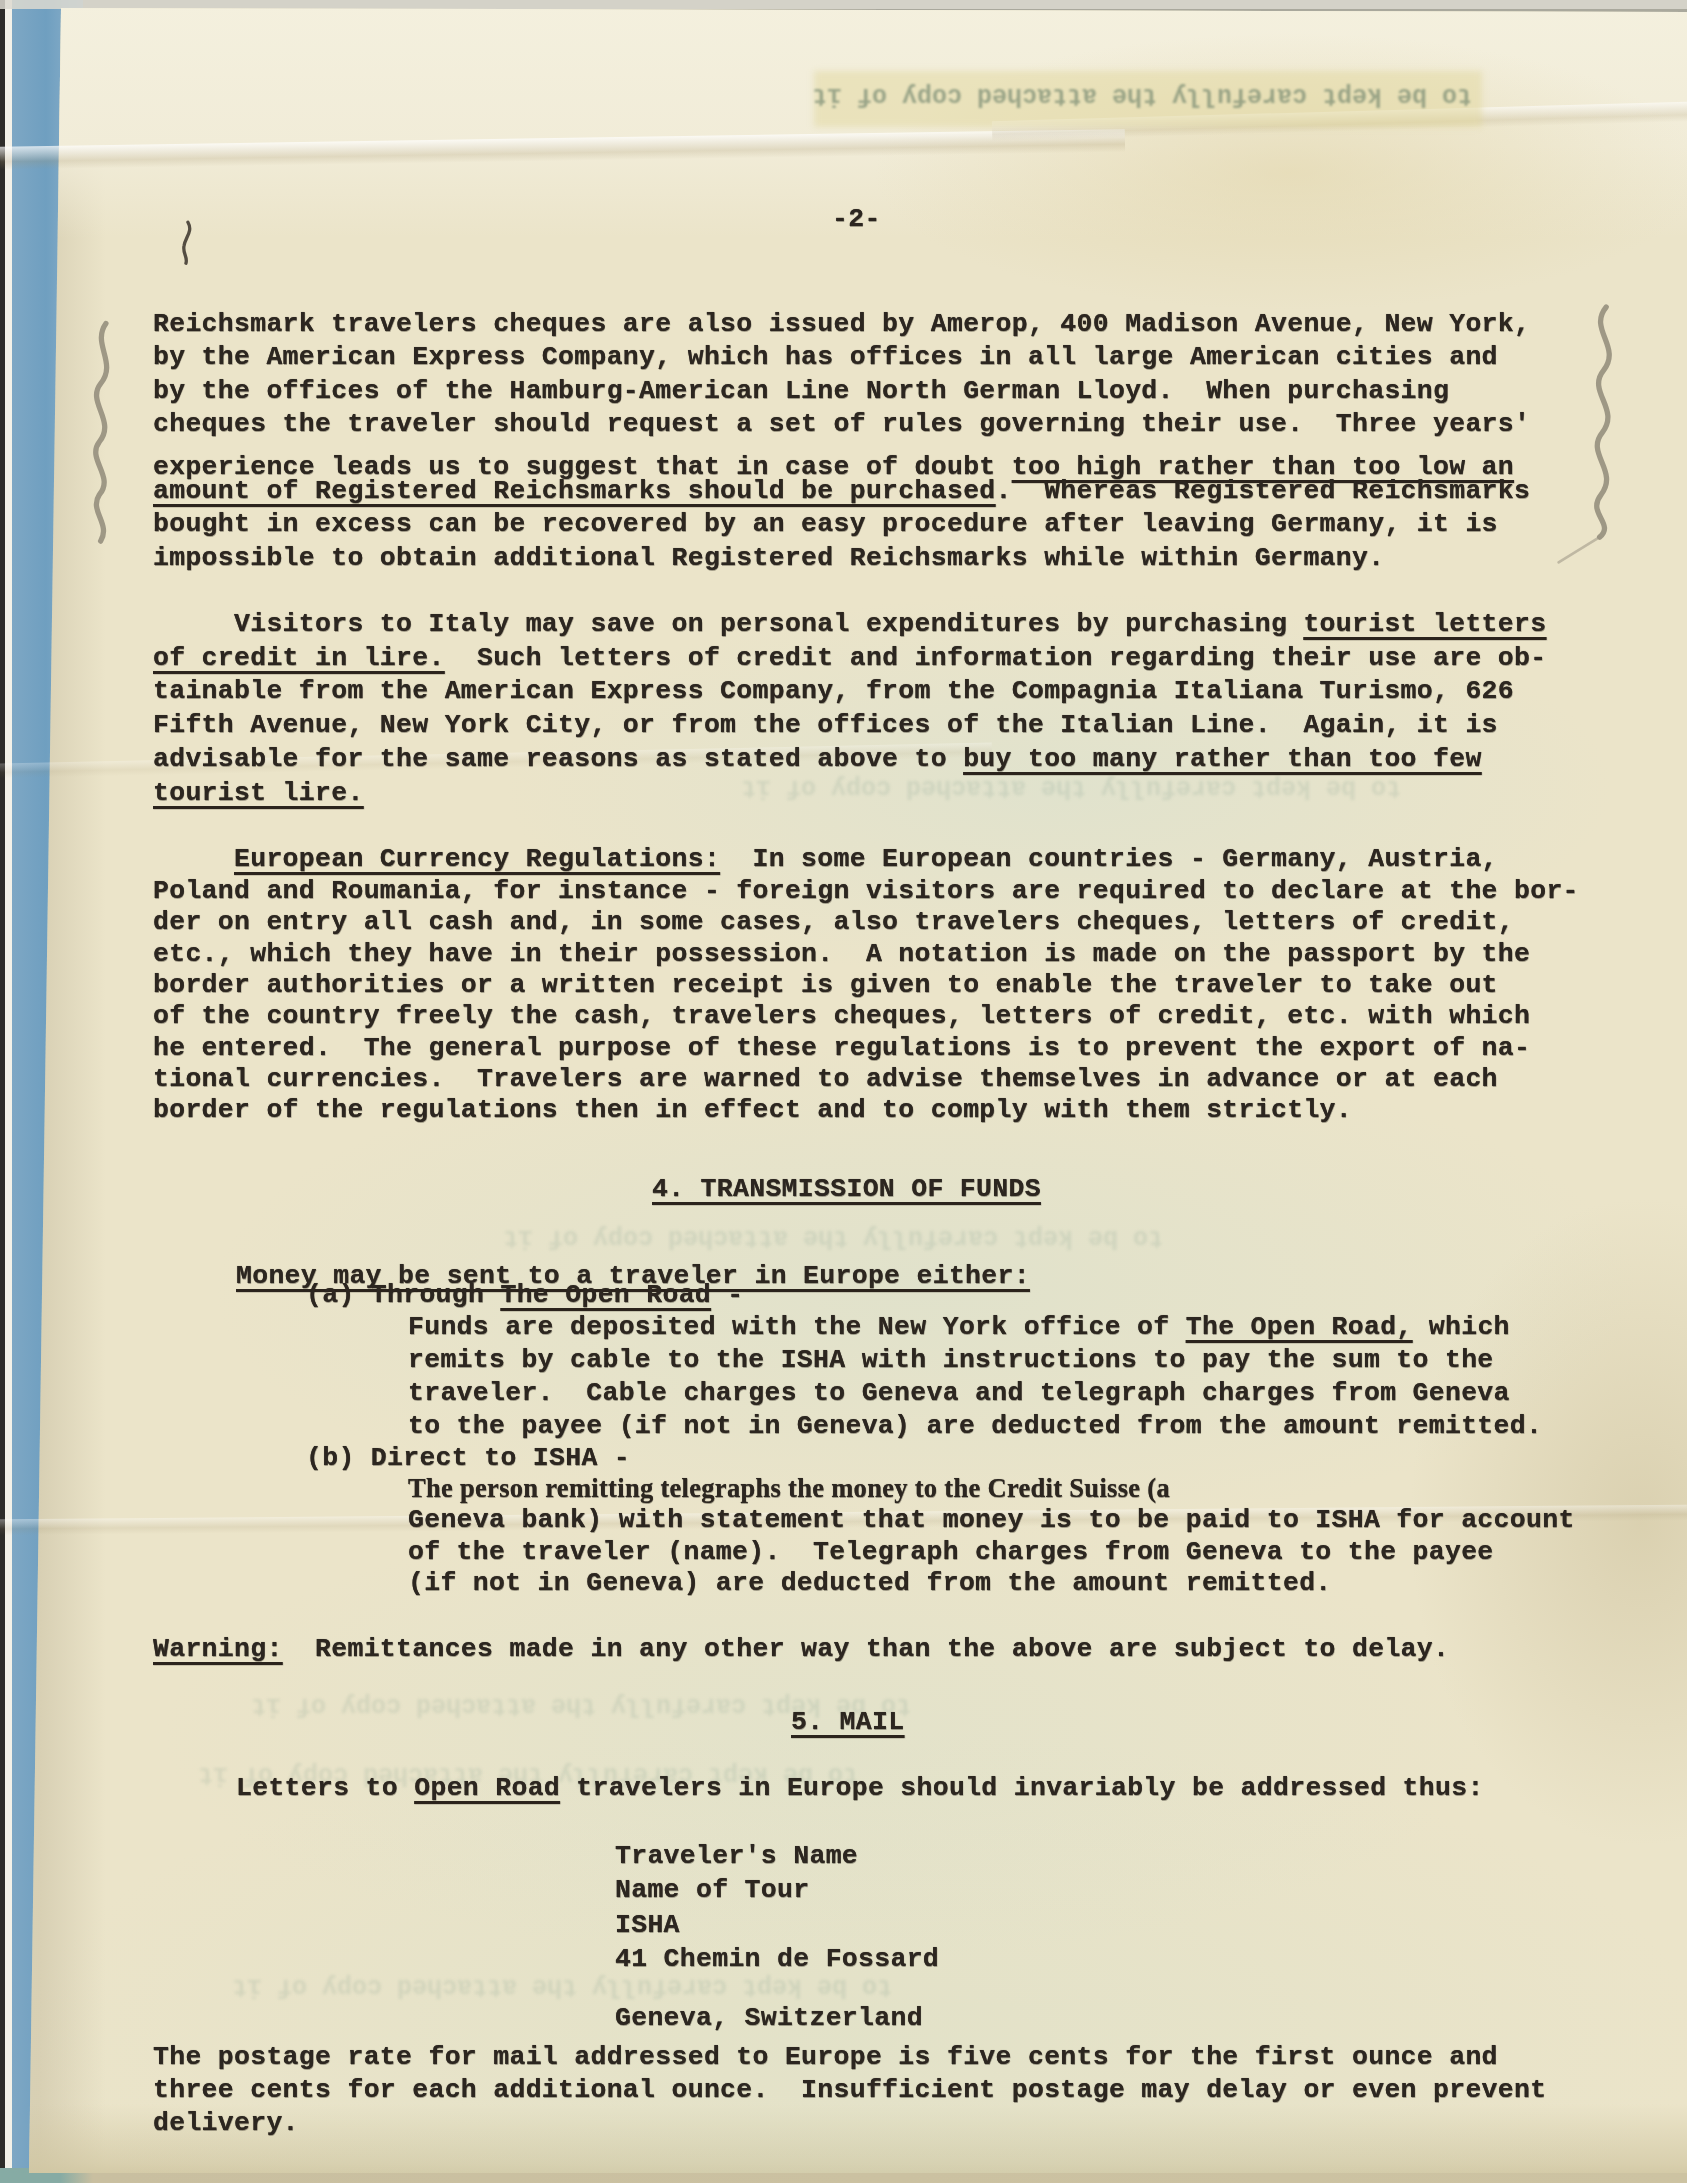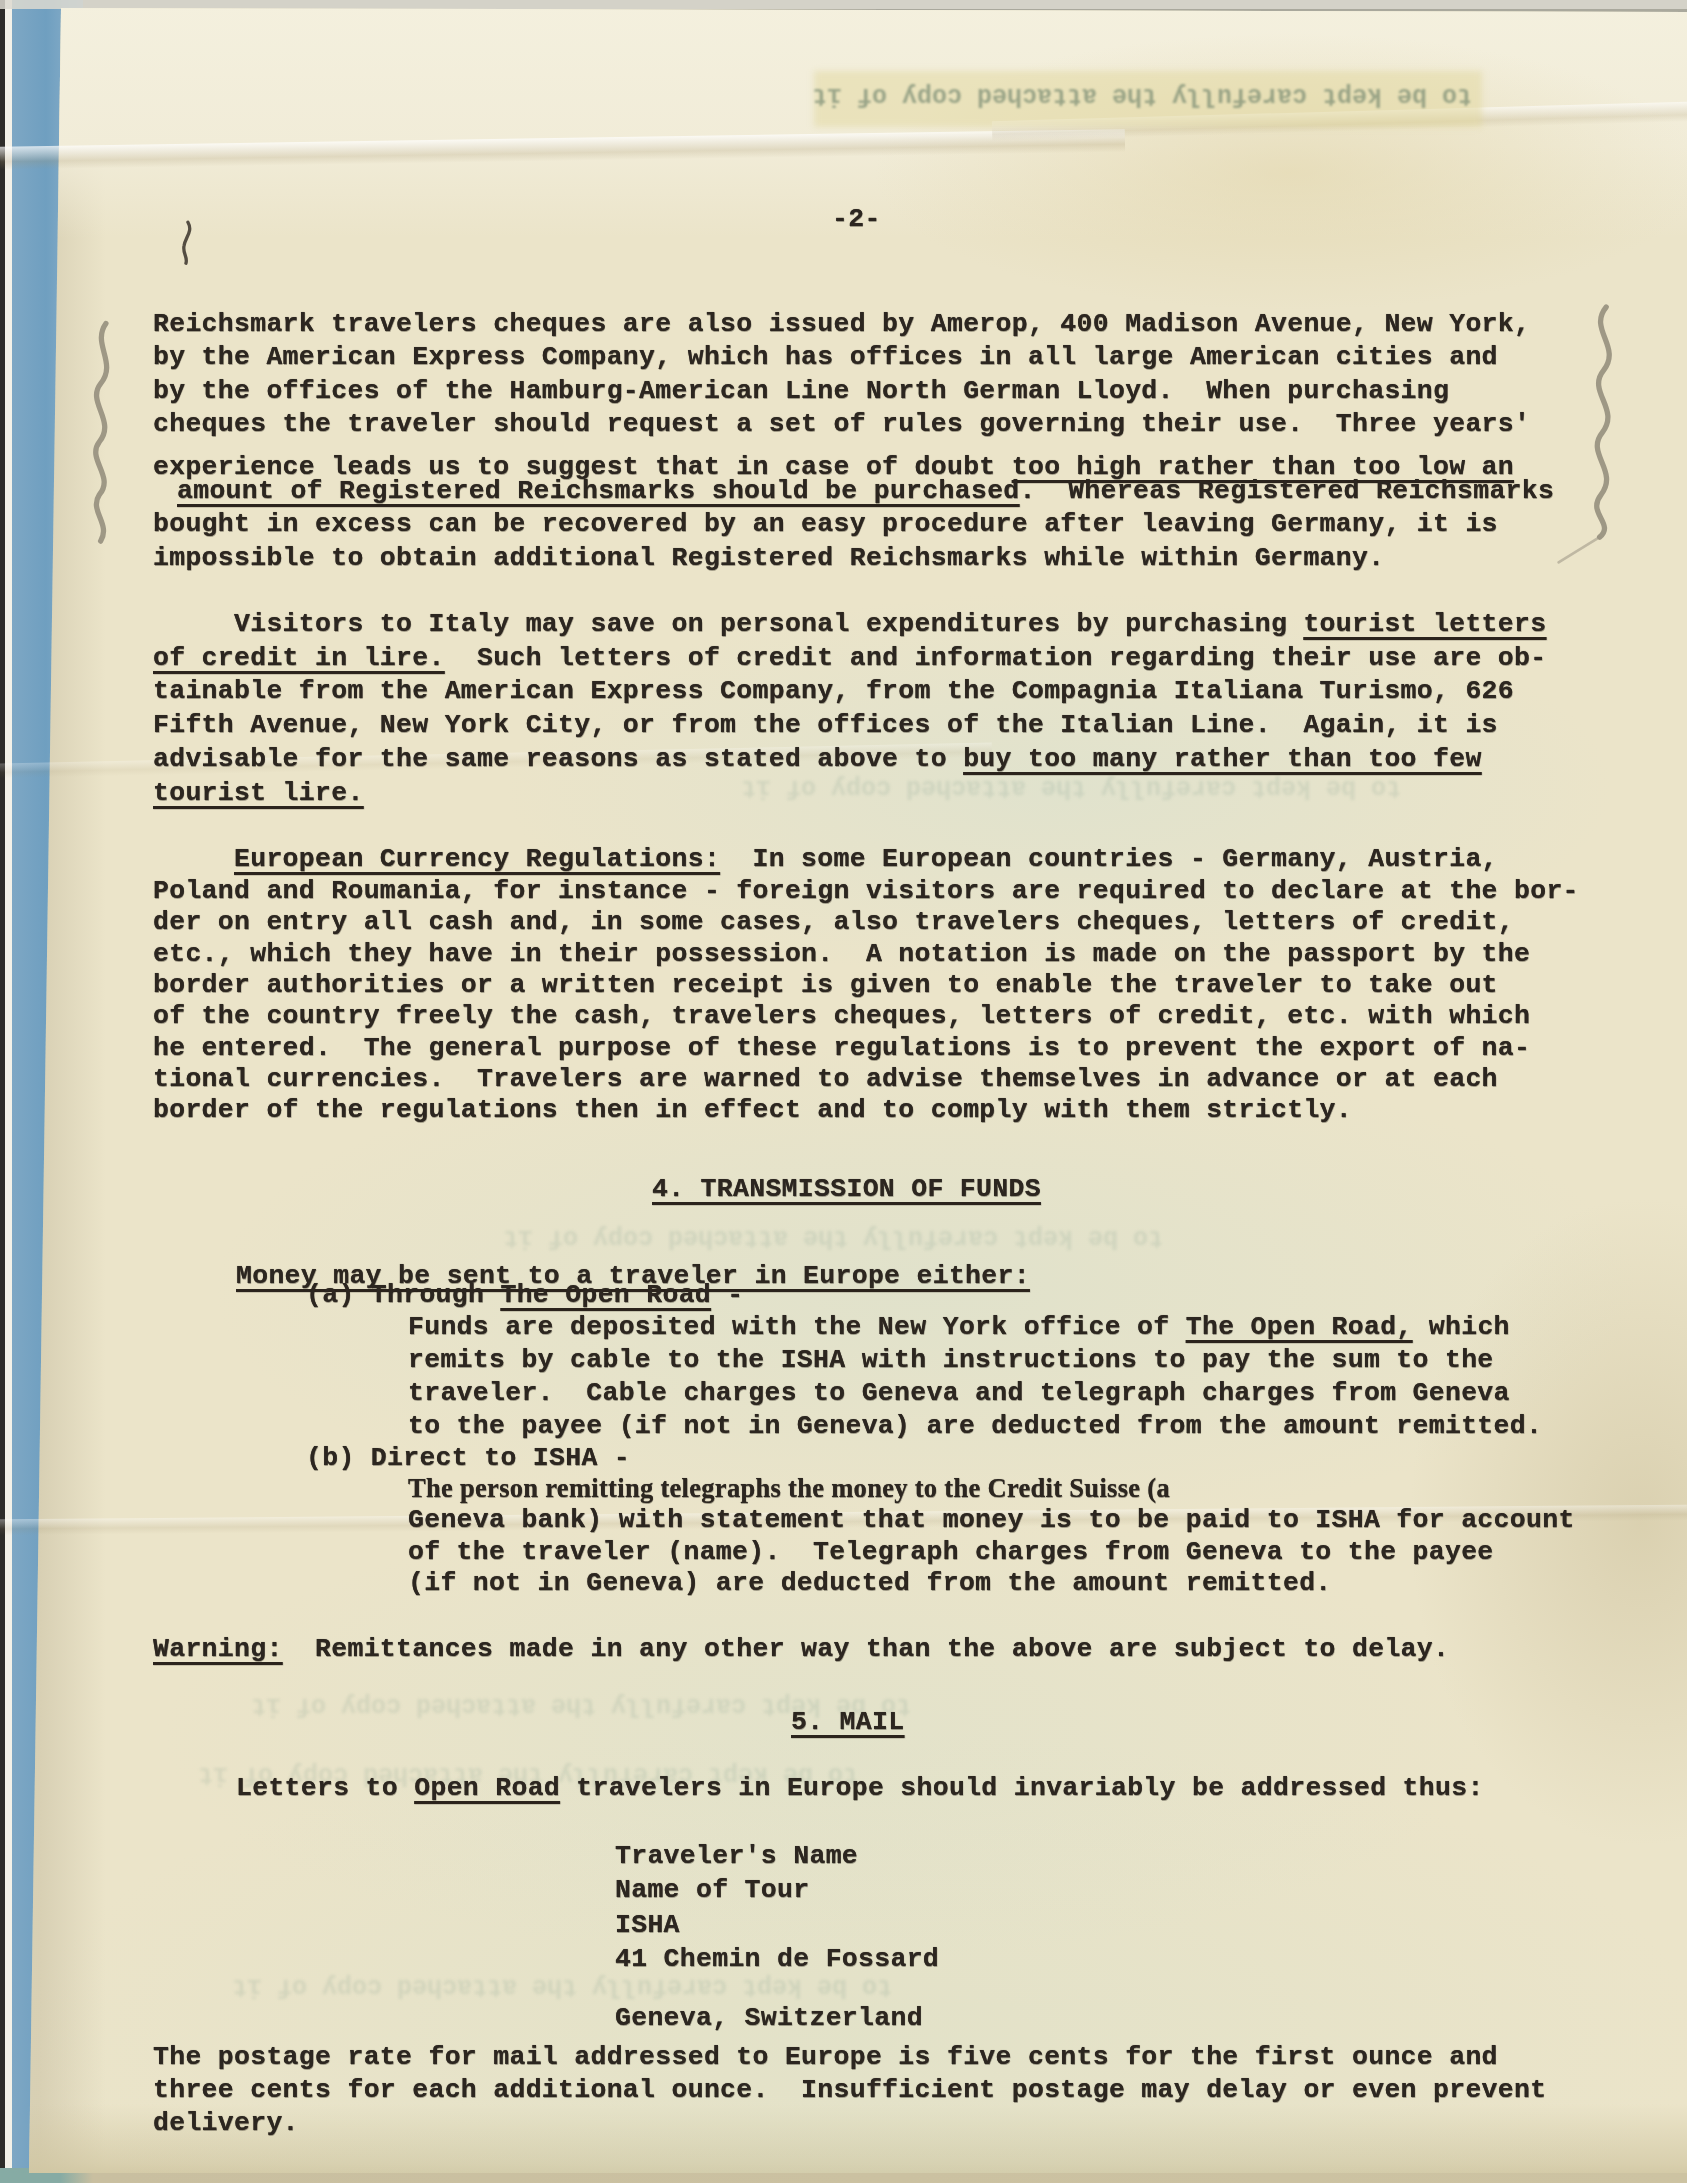--- a/index.html
+++ b/index.html
@@ -81,21 +81,21 @@
 
   <div class="tw" style="left:832px;top:206px;">-2-</div>
 
   <div id="doc-body">
       <div style="position: absolute; left: 153px; top: 311px;">
         <div class="tw" style="left: 0px; top: 0px;"><span>Reichsmark travelers cheques are also issued by Amerop, 400 Madison Avenue, New York,</span></div>
         <div class="tw" style="left: 0px; top: 33px;"><span>by the American Express Company, which has offices in all large American cities and</span></div>
         <div class="tw" style="left: 0px; top: 67px;"><span>by the offices of the Hamburg-American Line North German Lloyd.  When purchasing</span></div>
         <div class="tw" style="left: 0px; top: 100px;"><span>cheques the traveler should request a set of rules governing their use.  Three years'</span></div>
         <div class="tw" style="left: 0px; top: 134px; margin-top: 9px;"><span>experience leads us to suggest that in case of doubt </span><span class="u">too high rather than too low an</span></div>
-        <div class="tw" style="left: 0px; top: 167px; margin-left: 24px;"><span class="u">amount of Registered Reichsmarks should be purchased</span><span>.  Whereas Registered Reichsmarks</span></div>
+        <div class="tw" style="left: 0px; top: 167px;"><span class="u">amount of Registered Reichsmarks should be purchased</span><span>.  Whereas Registered Reichsmarks</span></div>
         <div class="tw" style="left: 0px; top: 200px;"><span>bought in excess can be recovered by an easy procedure after leaving Germany, it is</span></div>
         <div class="tw" style="left: 0px; top: 234px;"><span>impossible to obtain additional Registered Reichsmarks while within Germany.</span></div>
       </div>
       <div style="position: absolute; left: 153px; top: 611px;">
         <div class="tw" style="left: 0px; top: 0px;"><span>     Visitors to Italy may save on personal expenditures by purchasing </span><span class="u">tourist letters</span></div>
         <div class="tw" style="left: 0px; top: 34px;"><span class="u">of credit in lire.</span><span>  Such letters of credit and information regarding their use are ob-</span></div>
         <div class="tw" style="left: 0px; top: 67px;"><span>tainable from the American Express Company, from the Compagnia Italiana Turismo, 626</span></div>
         <div class="tw" style="left: 0px; top: 101px;"><span>Fifth Avenue, New York City, or from the offices of the Italian Line.  Again, it is</span></div>
         <div class="tw" style="left: 0px; top: 135px;"><span>advisable for the same reasons as stated above to </span><span class="u">buy too many rather than too few</span></div>
         <div class="tw" style="left: 0px; top: 169px;"><span class="u">tourist lire.</span></div>

